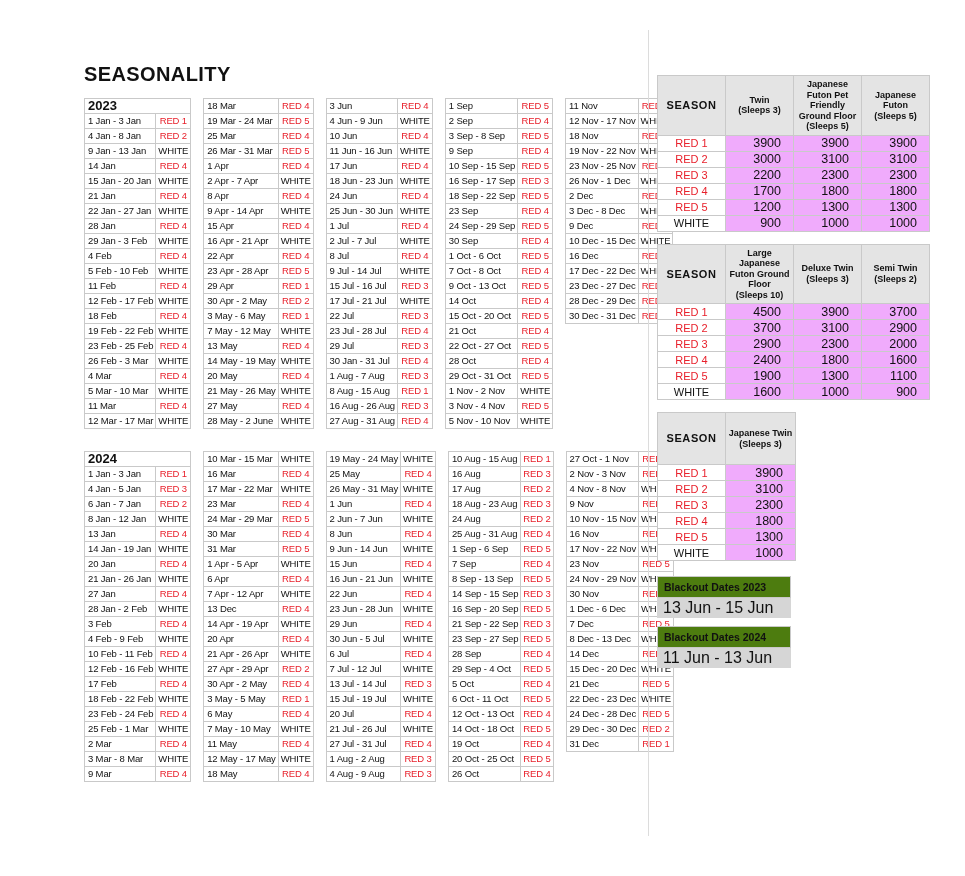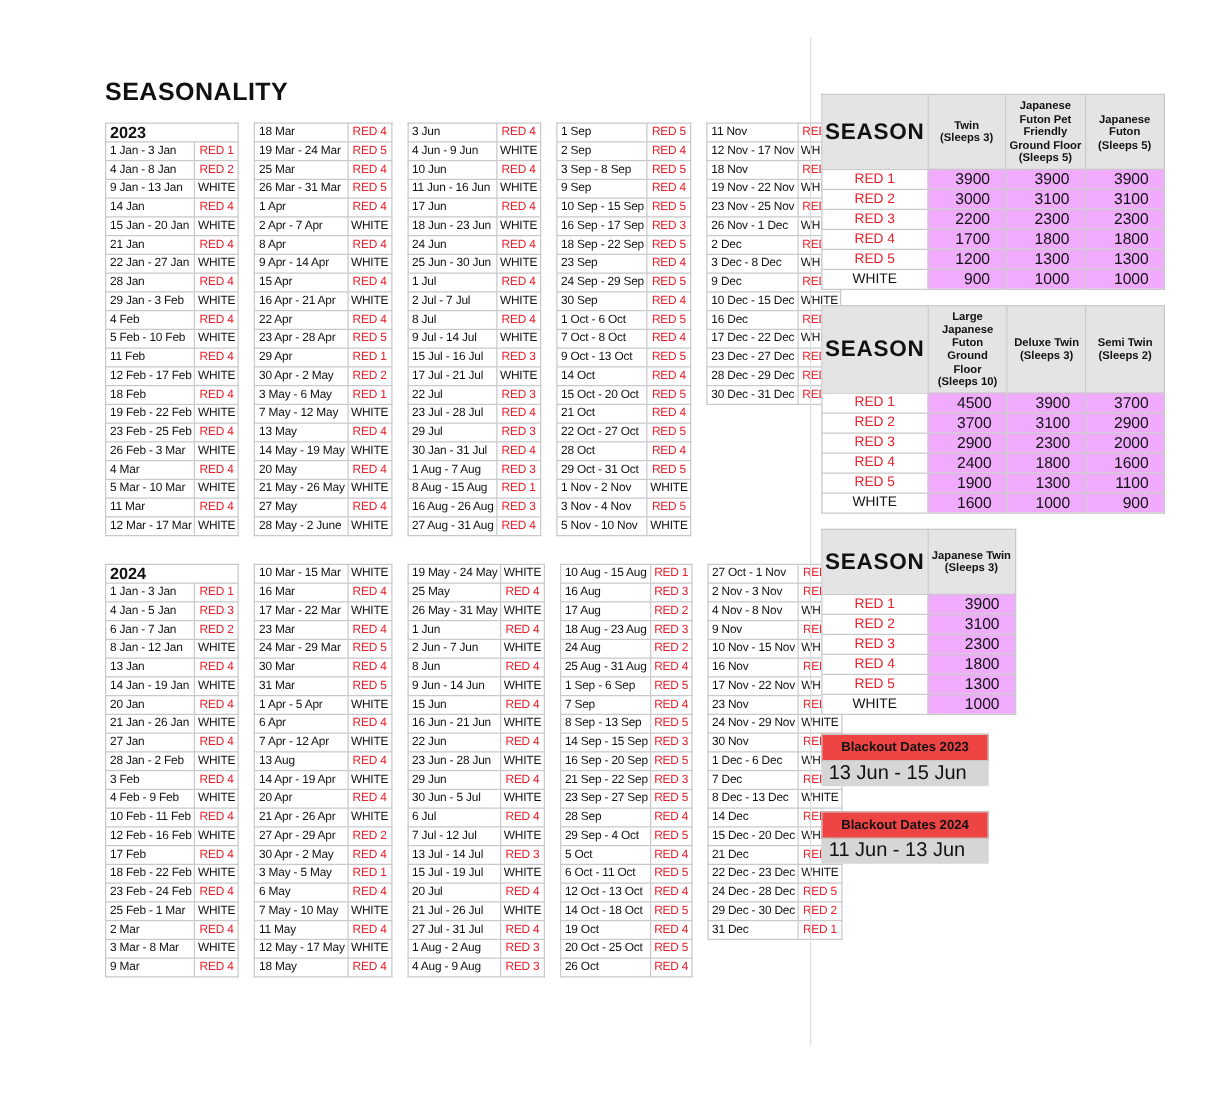--- a/index.html
+++ b/index.html
@@ -33,36 +33,36 @@
   .chart{margin-top:11px;}
   .chart.chart-2{margin-top:12px;}
   .chart.chart-3{margin-top:12px;}
   table.credit-table{border-collapse:collapse;background:#fff;}
   table.credit-table th,table.credit-table td{border:1px solid var(--border);}
   table.credit-table thead th{
     background:var(--header-bg);font-weight:bold;font-size:9px;line-height:10.5px;
     text-align:center;vertical-align:middle;white-space:pre-line;
     width:68px;height:52px;padding:3px 2px;
   }
-  table.credit-table thead th.season-h{font-size:18px;letter-spacing:.6px;}
+  table.credit-table thead th.season-h{font-size:11px;letter-spacing:.6px;}
   table.credit-table tbody th{
     width:68px;height:16px;font-weight:normal;font-size:11px;text-align:center;background:#fff;
   }
   table.credit-table tbody td{
     width:68px;height:16px;font-size:12.5px;text-align:right;padding-right:12px;background:#f0abfc;
   }
   .chart-3 table.credit-table thead th:last-child,
   .chart-3 table.credit-table tbody td{width:70px;}
 
   
   .blackout{width:134px;margin-top:15px;}
-  .blackout + .blackout{margin-top:20px;}
+  .blackout + .blackout{margin-top:8px;}
   .blackout-title{
-    background:#ef4444;border:1px solid var(--border);
-    font-weight:bold;font-size:10.5px;line-height:12px;padding:4px 6px;text-align:center;
+    background:#4d7c0f;border:1px solid var(--border);
+    font-weight:bold;font-size:10.5px;line-height:12px;padding:4px 6px;
   }
   .blackout-dates{
     background:var(--gray-row);font-size:16px;line-height:12px;padding:4px 6px;
   }
 </style>
 </head>
 <body>
 
 <div class="page">
 
@@ -629,21 +629,21 @@
             </tr>
             <tr>
               <td class="date">6 Apr</td>
               <td class="season red">RED 4</td>
             </tr>
             <tr>
               <td class="date">7 Apr - 12 Apr</td>
               <td class="season">WHITE</td>
             </tr>
             <tr>
-              <td class="date">13 Aug</td>
+              <td class="date">13 Dec</td>
               <td class="season red">RED 4</td>
             </tr>
             <tr>
               <td class="date">14 Apr - 19 Apr</td>
               <td class="season">WHITE</td>
             </tr>
             <tr>
               <td class="date">20 Apr</td>
               <td class="season red">RED 4</td>
             </tr>

